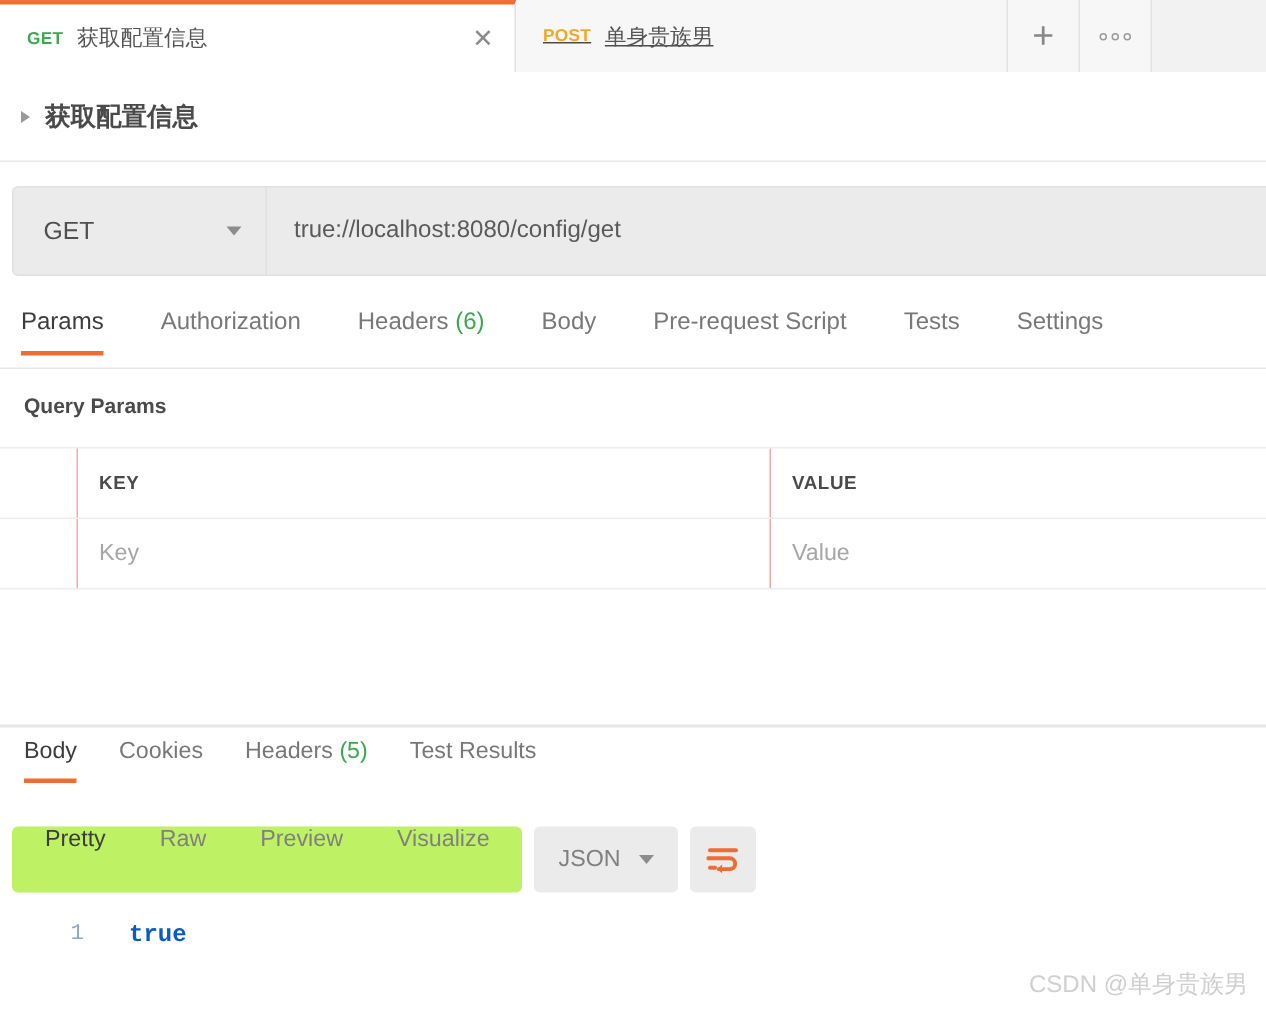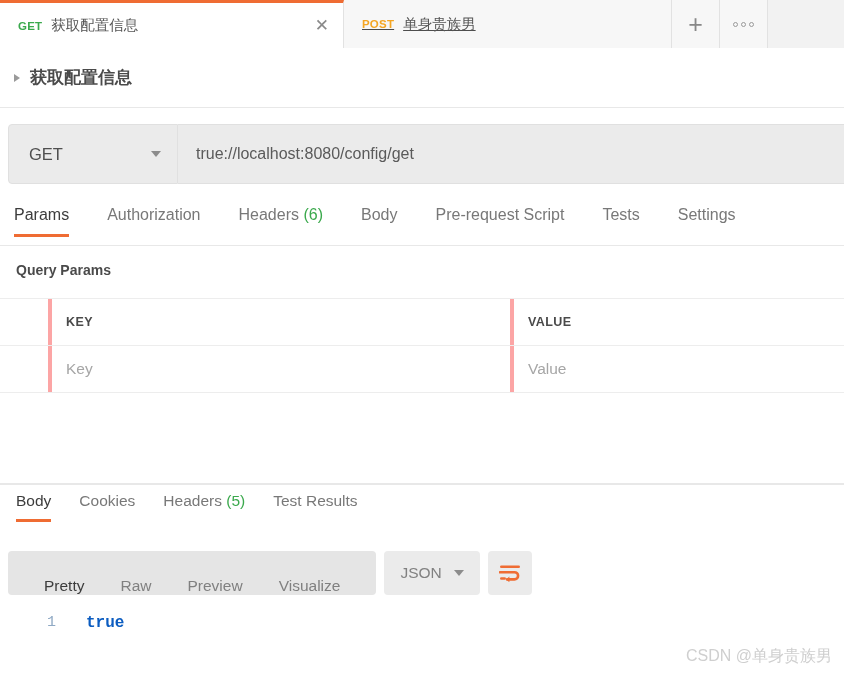--- a/index.html
+++ b/index.html
@@ -210,21 +210,21 @@
     box-sizing: border-box;
   }
   .prow {
     display: flex;
     height: 46px;
     border-bottom: 1px solid #ededed;
   }
   .pcell {
     display: flex;
     align-items: center;
-    border-right: 4px solid #fca5a5;
+    border-right: 1px solid #fca5a5;
     box-sizing: border-box;
     padding-left: 14px;
   }
   .c-check { width: 52px; padding-left: 0; }
   .c-key   { width: 462px; }
   .c-val   { flex: 1; border-right: none; }
   .hdr .pcell {
     font-size: 12.5px;
     font-weight: bold;
     color: #4a4a4a;
@@ -270,25 +270,25 @@
   
   .fmtbar {
     position: absolute;
     left: 8px; top: 551px;
     display: flex;
     align-items: center;
     gap: 8px;
   }
   .pillgroup {
     display: flex;
-    align-items: flex-end;
-    background: #e5e5e5;
+    align-items: flex-start;
+    background: #bef264;
     border-radius: 4px;
     height: 44px;
-    padding: 0 18px;
+    padding: 0 4px;
   }
   .pillgroup .pitem {
     font-size: 15.5px;
     color: #808080;
     padding: 0 18px;
     white-space: nowrap;
   }
   .pillgroup .pitem.active { color: #3c3c3c; }
   .selbox {
     display: flex;

